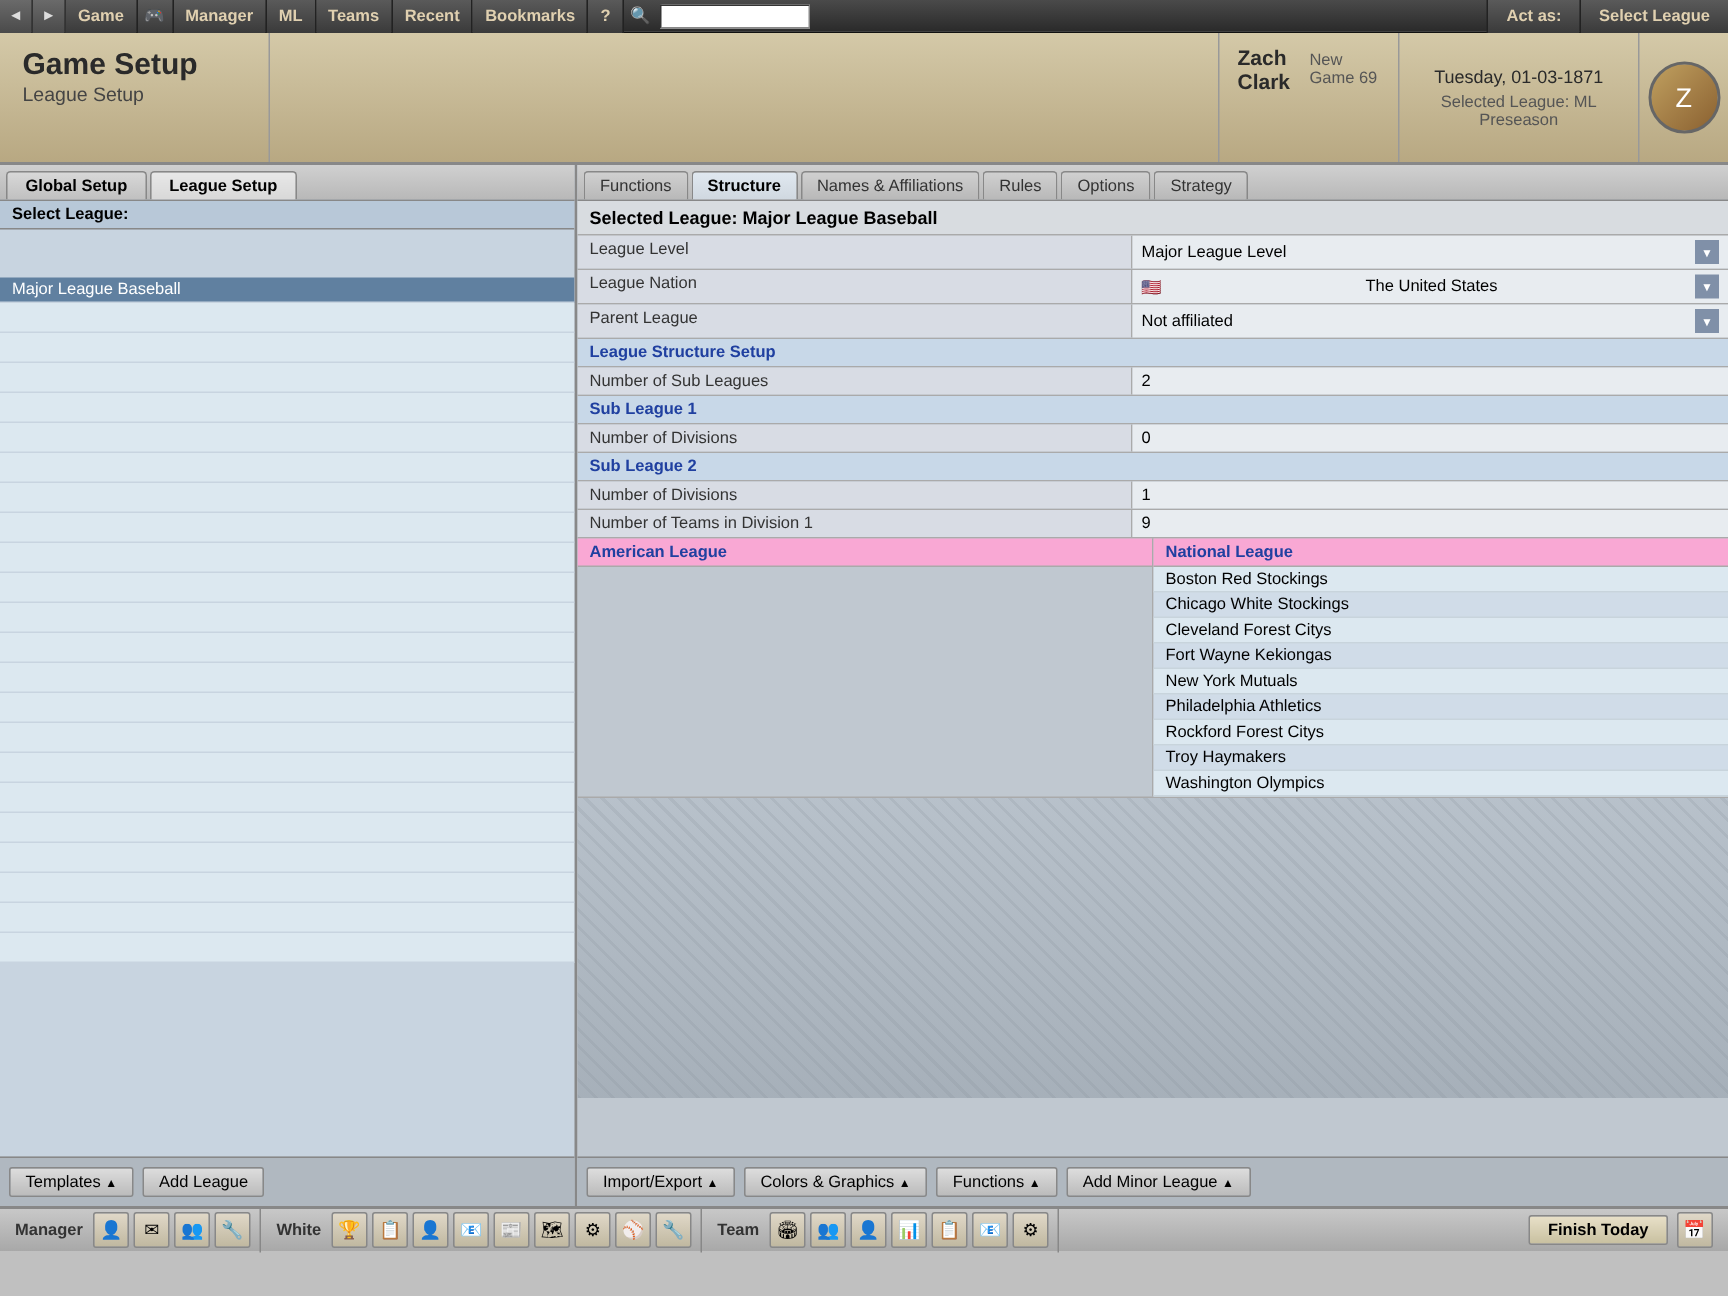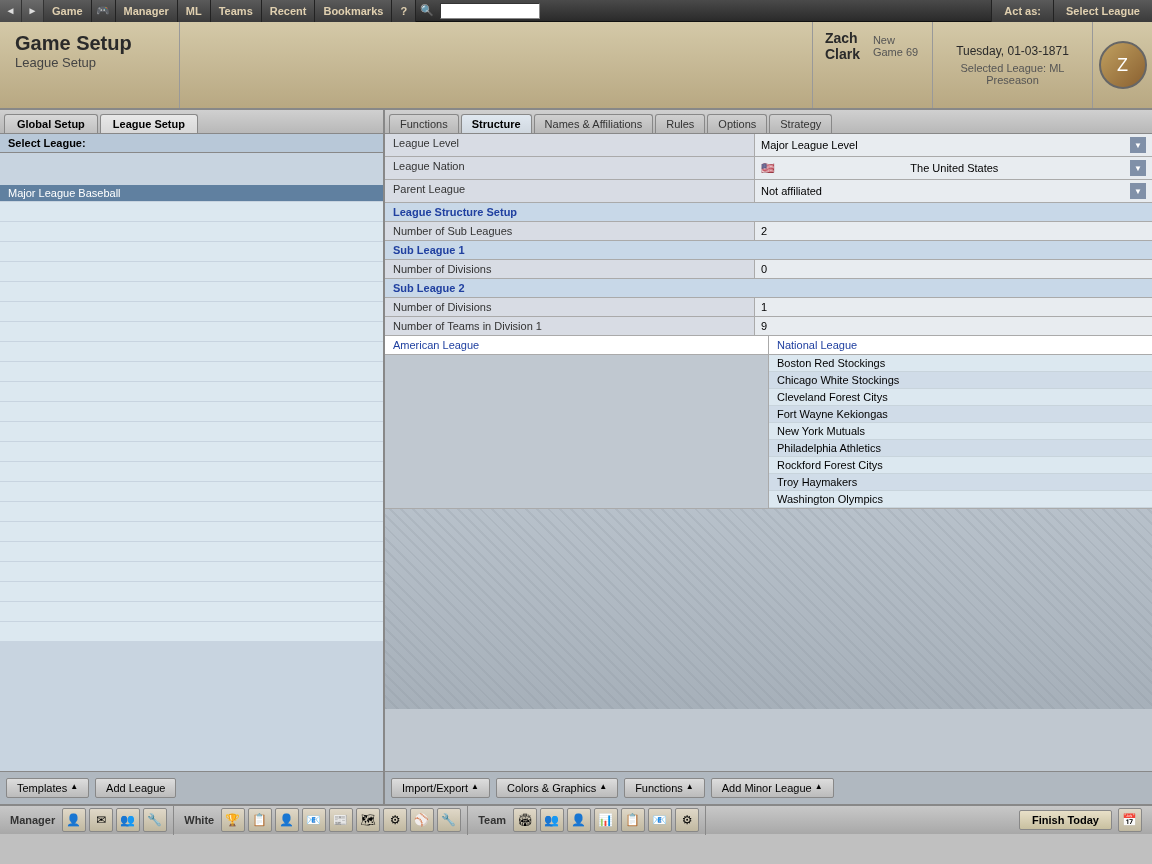--- a/index.html
+++ b/index.html
@@ -175,22 +175,22 @@
 
     
     #league-columns {
       display: flex; border-bottom: 1px solid #aaa;
     }
     .league-col {
       flex: 1; border-right: 1px solid #aaa;
     }
     .league-col:last-child { border-right: none; }
     .league-col-header {
-      padding: 3px 8px; font-weight: normal; color: #2040a0;
-      background: #ffffff; border-bottom: 1px solid #aaa;
+      padding: 3px 8px; font-weight: bold; color: #2040a0;
+      background: #f9a8d4; border-bottom: 1px solid #aaa;
     }
     .league-col-item {
       padding: 2px 8px; border-bottom: 1px solid #c8d4dc;
       background: #dce8f0;
     }
     .league-col-item.alt { background: #d0dce8; }
 
     
     #bg-image {
       flex: 1;
@@ -231,21 +231,21 @@
       padding: 3px 12px; font-size: 11px; font-weight: bold;
       background: linear-gradient(to bottom, #e8e0c8, #c8c0a0);
       border: 1px solid #888; border-radius: 2px; cursor: pointer;
     }
 
     
     .panel-btn {
       padding: 3px 10px; font-size: 11px;
       background: linear-gradient(to bottom, #ddd, #bbb);
       border: 1px solid #888; border-radius: 2px; cursor: pointer;
-      display: flex; gap: 3px;
+      display: flex; align-items: center; gap: 3px;
     }
     .panel-btn .arrow { font-size: 8px; }
 
     .num-value { color: #000; }
   </style>
 </head>
 <body>
 
 <div id="top-nav">
   <div class="nav-arrow-btn">◄</div>
@@ -342,20 +342,21 @@
 
   <div id="right-panel">
     <div id="right-tabs">
       <div class="right-tab">Functions</div>
       <div class="right-tab active">Structure</div>
       <div class="right-tab">Names &amp; Affiliations</div>
       <div class="right-tab">Rules</div>
       <div class="right-tab">Options</div>
       <div class="right-tab">Strategy</div>
     </div>
+    <div id="selected-league-header">Selected League: Major League Baseball</div>
 
     <div id="league-content">
 
       <div class="content-section">
         <div class="content-label">League Level</div>
         <div class="content-value">
           <div class="dropdown-value">
             <span>Major League Level</span>
             <div class="dropdown-arrow">▼</div>
           </div>

